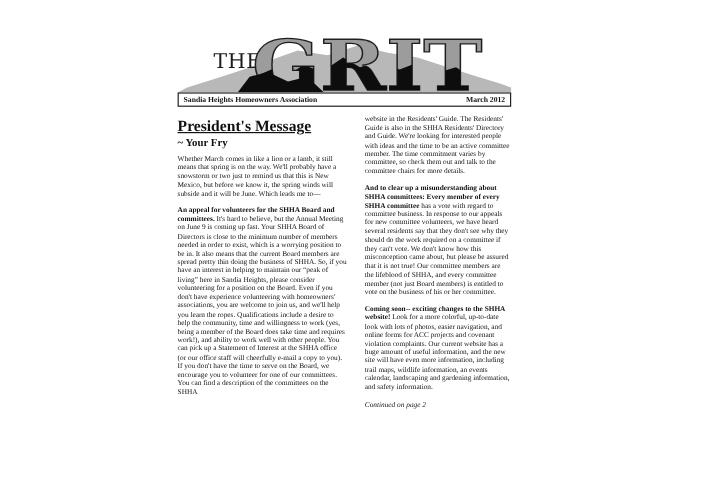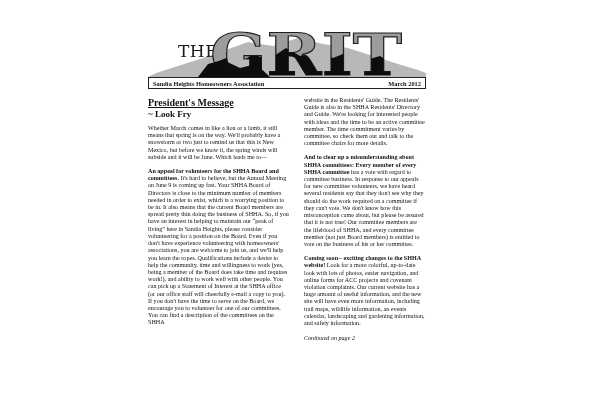--- a/index.html
+++ b/index.html
@@ -28,21 +28,21 @@
     font-size:6.4px;
     line-height:1.1;
     position:relative; z-index:2;
   }
 
   .columns { display:flex; margin-top:8px; gap:15px; }
   .col-left  { width:141px; }
   .col-right { width:121px; }
 
   .article-heading {
-    font-size:10px; font-weight:bold;
+    font-size:13px; font-weight:bold;
     text-decoration:underline;
     margin:0 0 1px 0;
   }
   .byline {
     font-size:9px; font-weight:bold;
     margin:0 0 6px 0;
   }
   .body-par {
     font-size:6.1px; line-height:7.2px;
     margin:0 0 7px 0;
@@ -82,21 +82,21 @@
 
   <div class="header-bar">
     <span>Sandia Heights Homeowners Association</span>
     <span>March 2012</span>
   </div>
 
   <div class="columns">
 
     <div class="col-left">
       <h1 class="article-heading">President's Message</h1>
-      <div class="byline">~ Look Fry</div>
+      <div class="byline">~ Your Fry</div>
 
       <p class="body-par"><b></b><span>Whether March comes in like a lion or a lamb, it still means that spring is on the way. We'll probably have a snowstorm or two just to remind us that this is New Mexico, but before we know it, the spring winds will subside and it will be June. Which leads me to—</span></p>
 
       <p class="body-par"><b>An appeal for volunteers for the SHHA Board and committees.</b><span> It's hard to believe, but the Annual Meeting on June 9 is coming up fast. Your SHHA Board of Directors is close to the minimum number of members needed in order to exist, which is a worrying position to be in. It also means that the current Board members are spread pretty thin doing the business of SHHA. So, if you have an interest in helping to maintain our “peak of living” here in Sandia Heights, please consider volunteering for a position on the Board. Even if you don't have experience volunteering with homeowners' associations, you are welcome to join us, and we'll help you learn the ropes. Qualifications include a desire to help the community, time and willingness to work (yes, being a member of the Board does take time and requires work!), and ability to work well with other people. You can pick up a Statement of Interest at the SHHA office (or our office staff will cheerfully e-mail a copy to you). If you don't have the time to serve on the Board, we encourage you to volunteer for one of our committees. You can find a description of the committees on the SHHA</span></p>
     </div>
 
     <div class="col-right">
       <p class="body-par"><b></b><span>website in the Residents' Guide. The Residents' Guide is also in the SHHA Residents' Directory and Guide. We're looking for interested people with ideas and the time to be an active committee member. The time commitment varies by committee, so check them out and talk to the committee chairs for more details.</span></p>
 
       <p class="body-par"><b>And to clear up a misunderstanding about SHHA committees: Every member of every SHHA committee</b><span> has a vote with regard to committee business. In response to our appeals for new committee volunteers, we have heard several residents say that they don't see why they should do the work required on a committee if they can't vote. We don't know how this misconception came about, but please be assured that it is not true! Our committee members are the lifeblood of SHHA, and every committee member (not just Board members) is entitled to vote on the business of his or her committee.</span></p>

